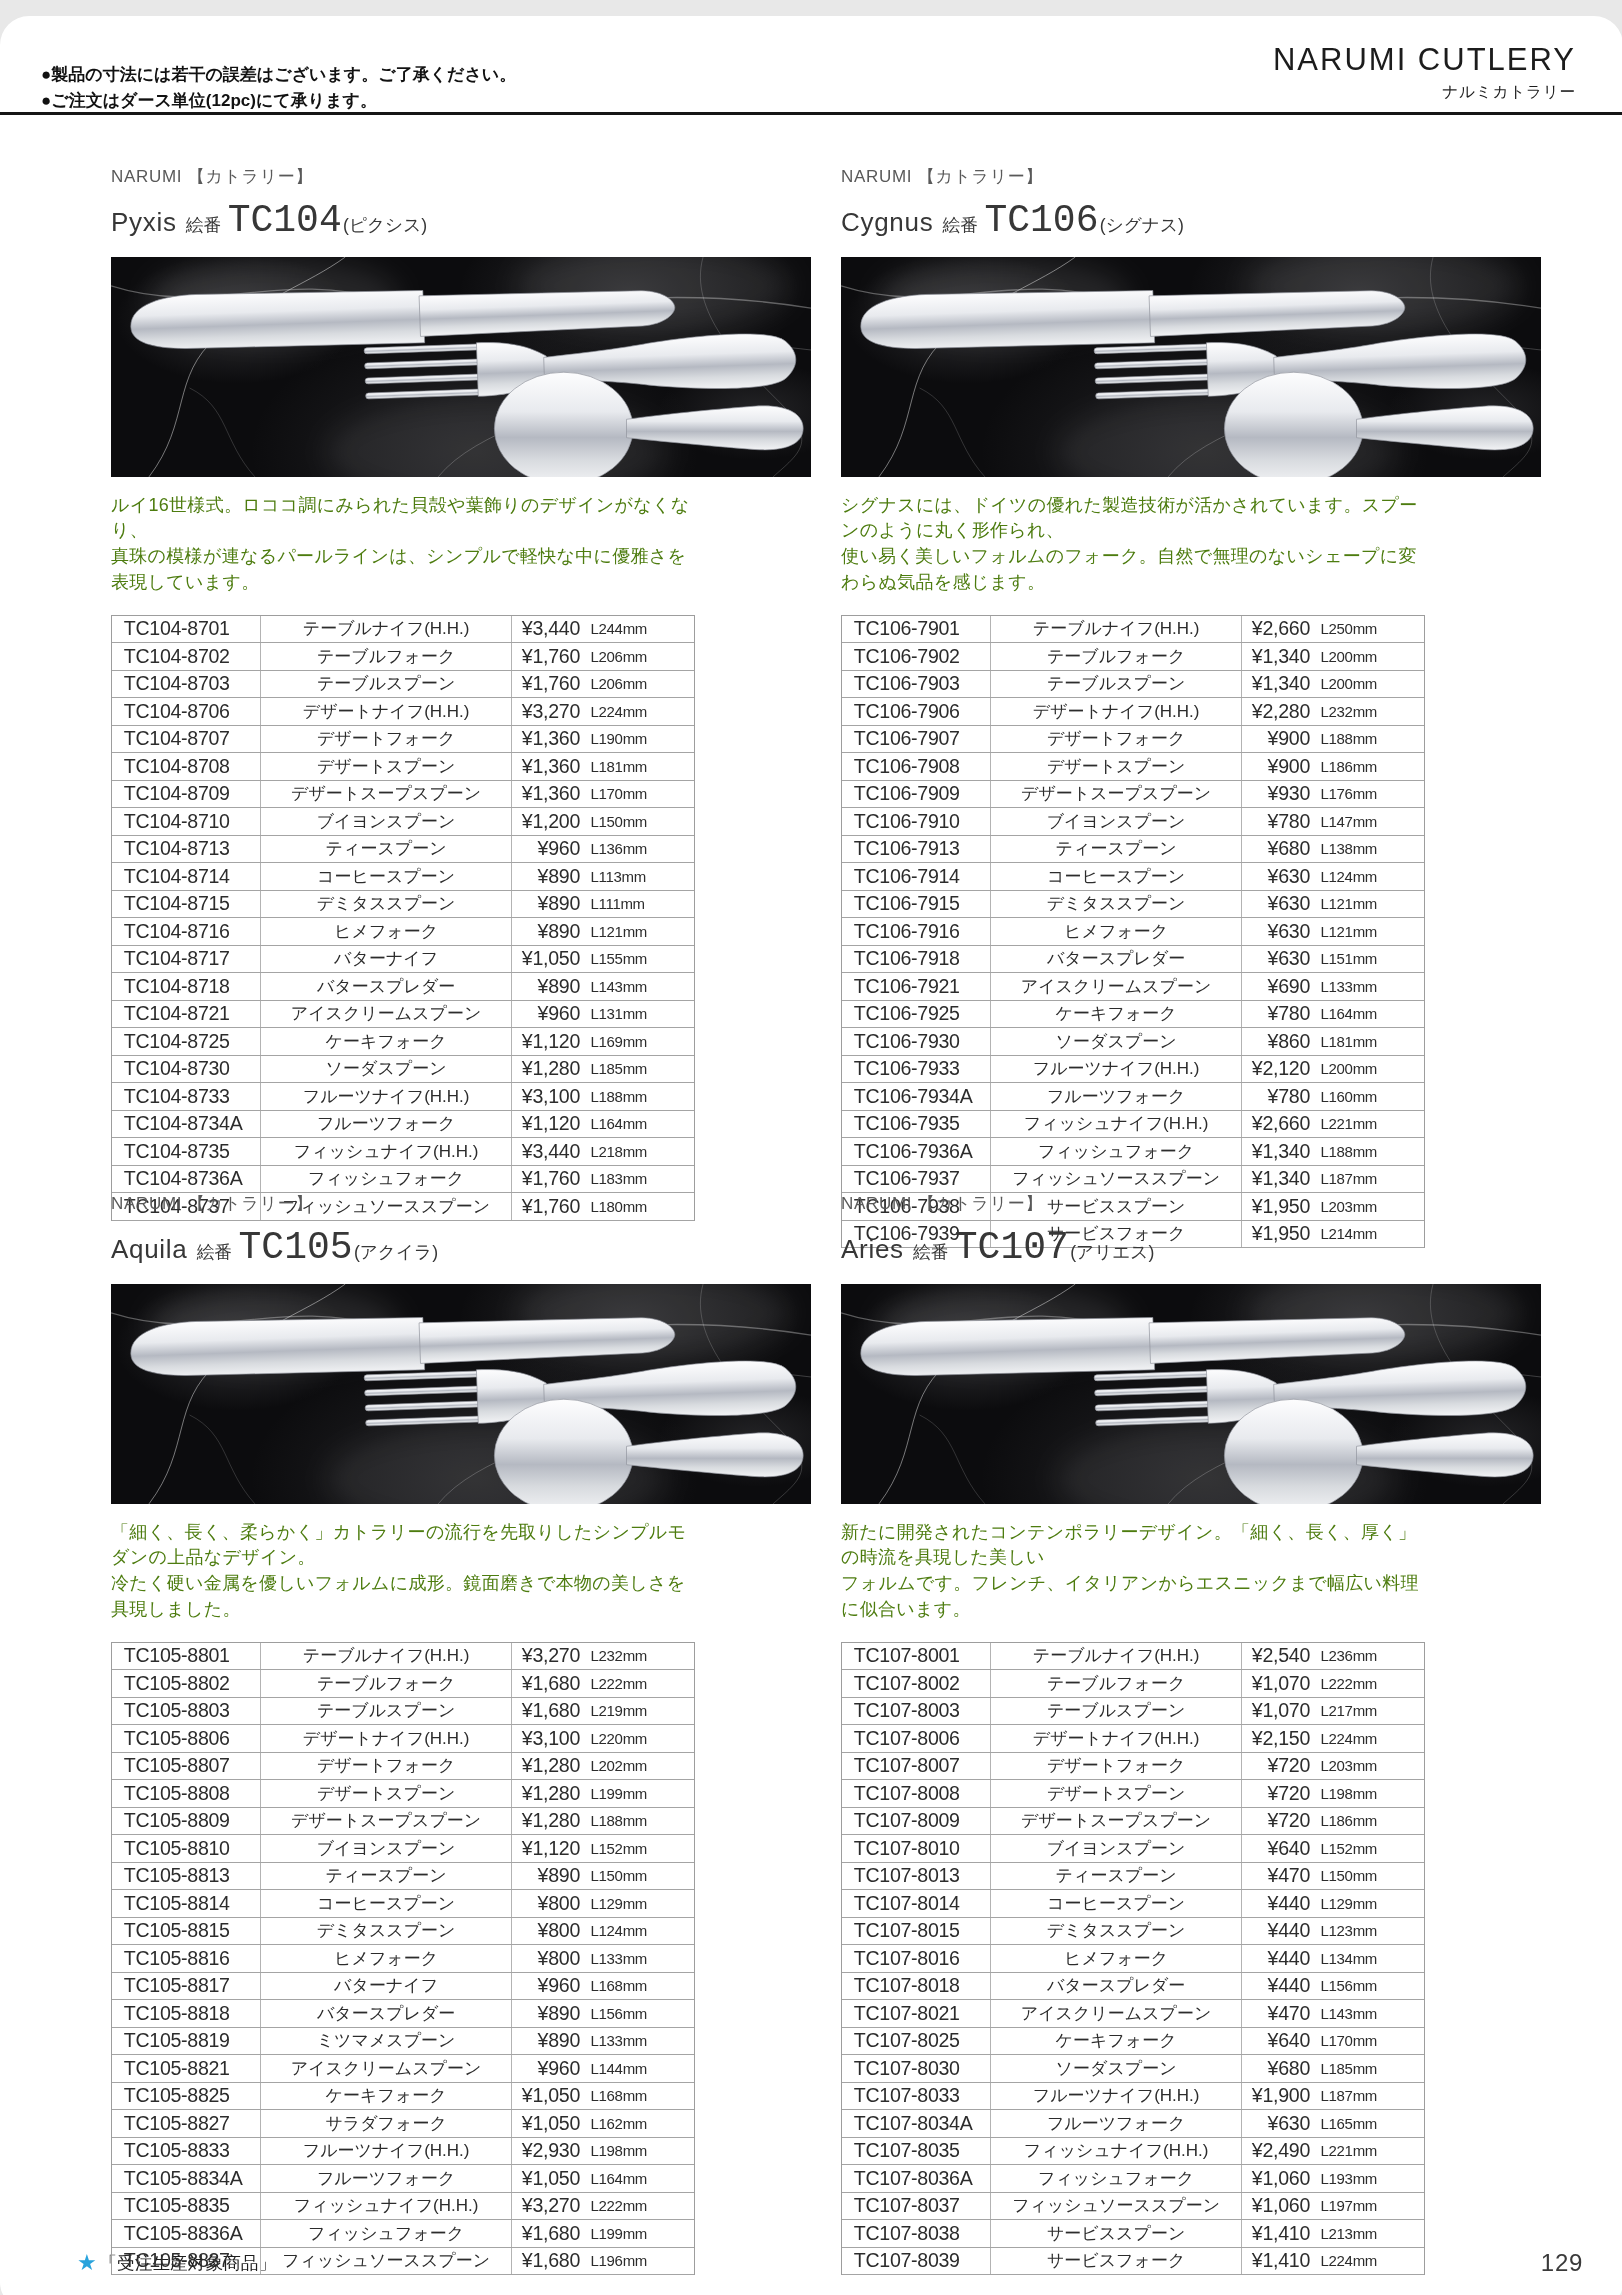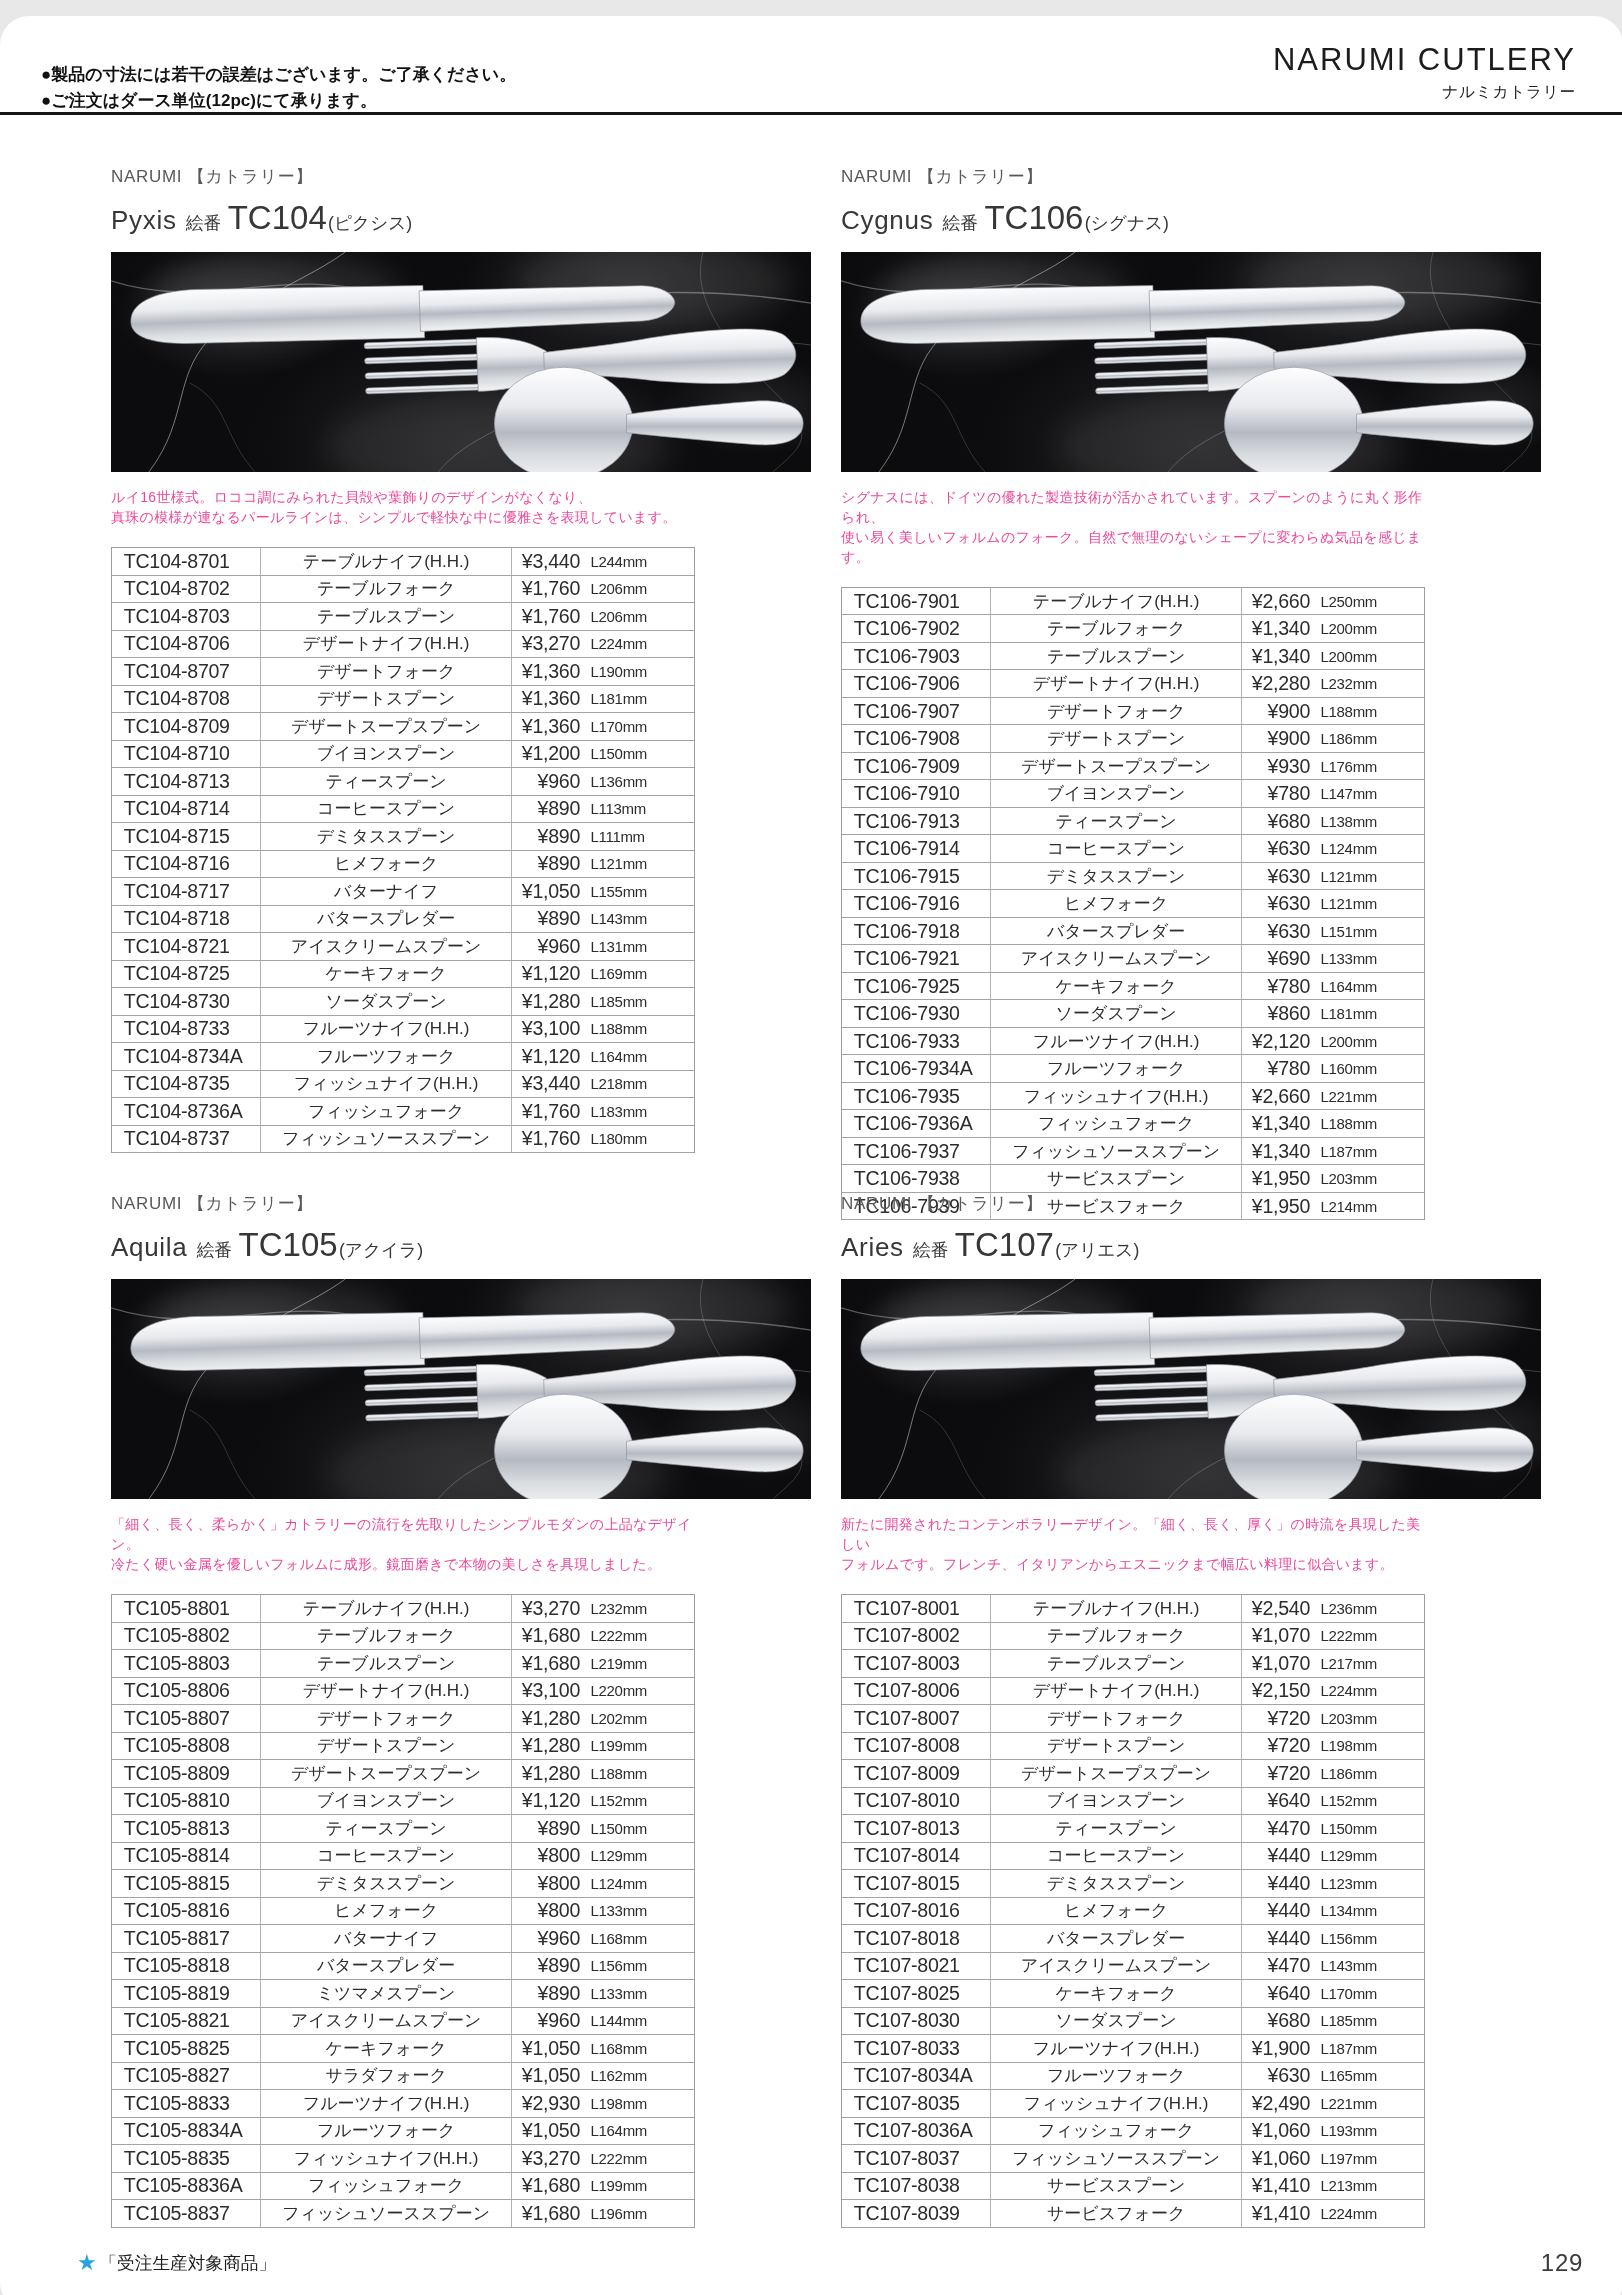--- a/index.html
+++ b/index.html
@@ -18,36 +18,36 @@
   
   .section { position: absolute; width: 584px; }
   #sec0 { left: 111px;  top: 149px; }
   #sec1 { left: 841px; top: 149px; }
   #sec2 { left: 111px;  top: 1176px; }
   #sec3 { left: 841px; top: 1176px; }
   .sec-brand { font-size: 17px; color: #595959; letter-spacing: 0.7px; margin-bottom: 10.5px; }
   .sec-title { display: flex; align-items: baseline; font-weight: 400; color: #373737; margin-bottom: 15.7px; }
   .t-en  { font-size: 26px; letter-spacing: 0.7px; }
   .t-mid { font-size: 17.7px; margin: 0 6.5px 0 9.2px; }
-  .t-code{ font-size: 33px; letter-spacing: 0px; }
+  .t-code{ font-size: 38px; letter-spacing: 0px; font-family: Liberation Mono, monospace; }
   .t-kana{ font-size: 17.7px; margin-left: 1.3px; }
   
   .photo {
     position: relative; width: 700px; height: 220px; overflow: hidden;
     background:
       radial-gradient(ellipse 196px 105px at 18% 28%, rgba(170,170,176,.22), transparent 62%),
       radial-gradient(ellipse 275px 144px at 74% 16%, rgba(195,195,200,.16), transparent 62%),
       radial-gradient(ellipse 340px 196px at 52% 88%, rgba(130,130,136,.20), transparent 66%),
       radial-gradient(ellipse 157px 79px at 92% 70%, rgba(180,180,186,.14), transparent 62%),
       #0c0c0e;
     margin-bottom: 15.7px;
   }
   .photo svg { position: absolute; inset: 0; }
   
-  .desc { font-size: 14px; color: #ec4899; line-height: 1.42; white-space: pre-line; margin-bottom: 19.6px; letter-spacing: 0.3px; }
+  .desc { font-size: 18px; color: #4d7c0f; line-height: 1.42; white-space: pre-line; margin-bottom: 19.6px; letter-spacing: 0.3px; }
   
   .ptable { border: 1.3px solid #9d9d9d; border-bottom: none; }
   .row { display: grid; grid-template-columns: 25.5% 43.2% 31.3%; height: 27.5px; border-bottom: 1.3px solid #a4a4a4; }
   .cell { display: flex; align-items: center; color: #2c2c2c; overflow: hidden; }
   .cell.code { padding-left: 11.8px; font-size: 19.6px; letter-spacing: -0.3px; }
   .cell.name { justify-content: center; border-left: 1.3px solid #b3b3b3; border-right: 1.3px solid #b3b3b3; font-size: 17px; letter-spacing: 0px; }
   .cell.pricewrap { padding: 0 6.5px 0 5.2px; }
   .price { flex: 1 1 auto; text-align: right; font-size: 19.6px; letter-spacing: -0.3px; }
   .len { width: 97px; text-align: left; margin-left: 10.5px; font-size: 15px; letter-spacing: -0.3px; }
   

